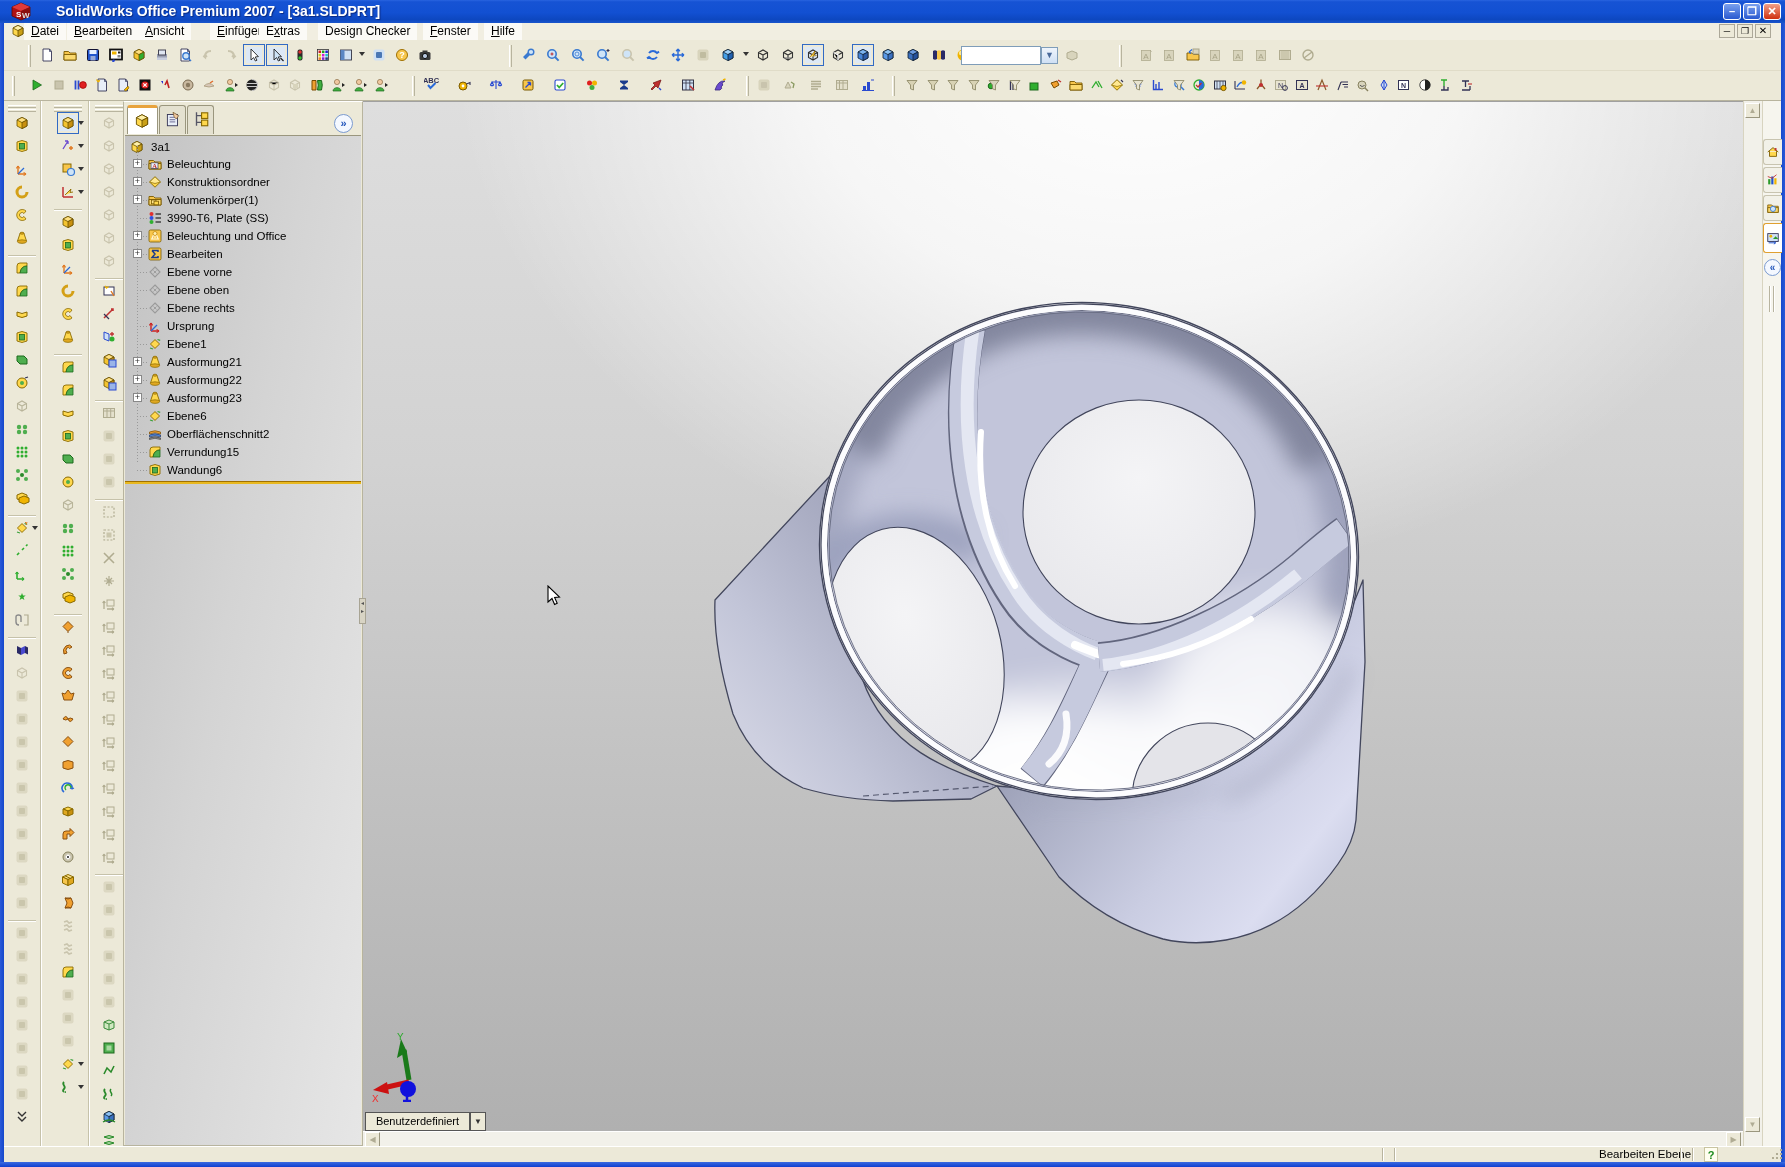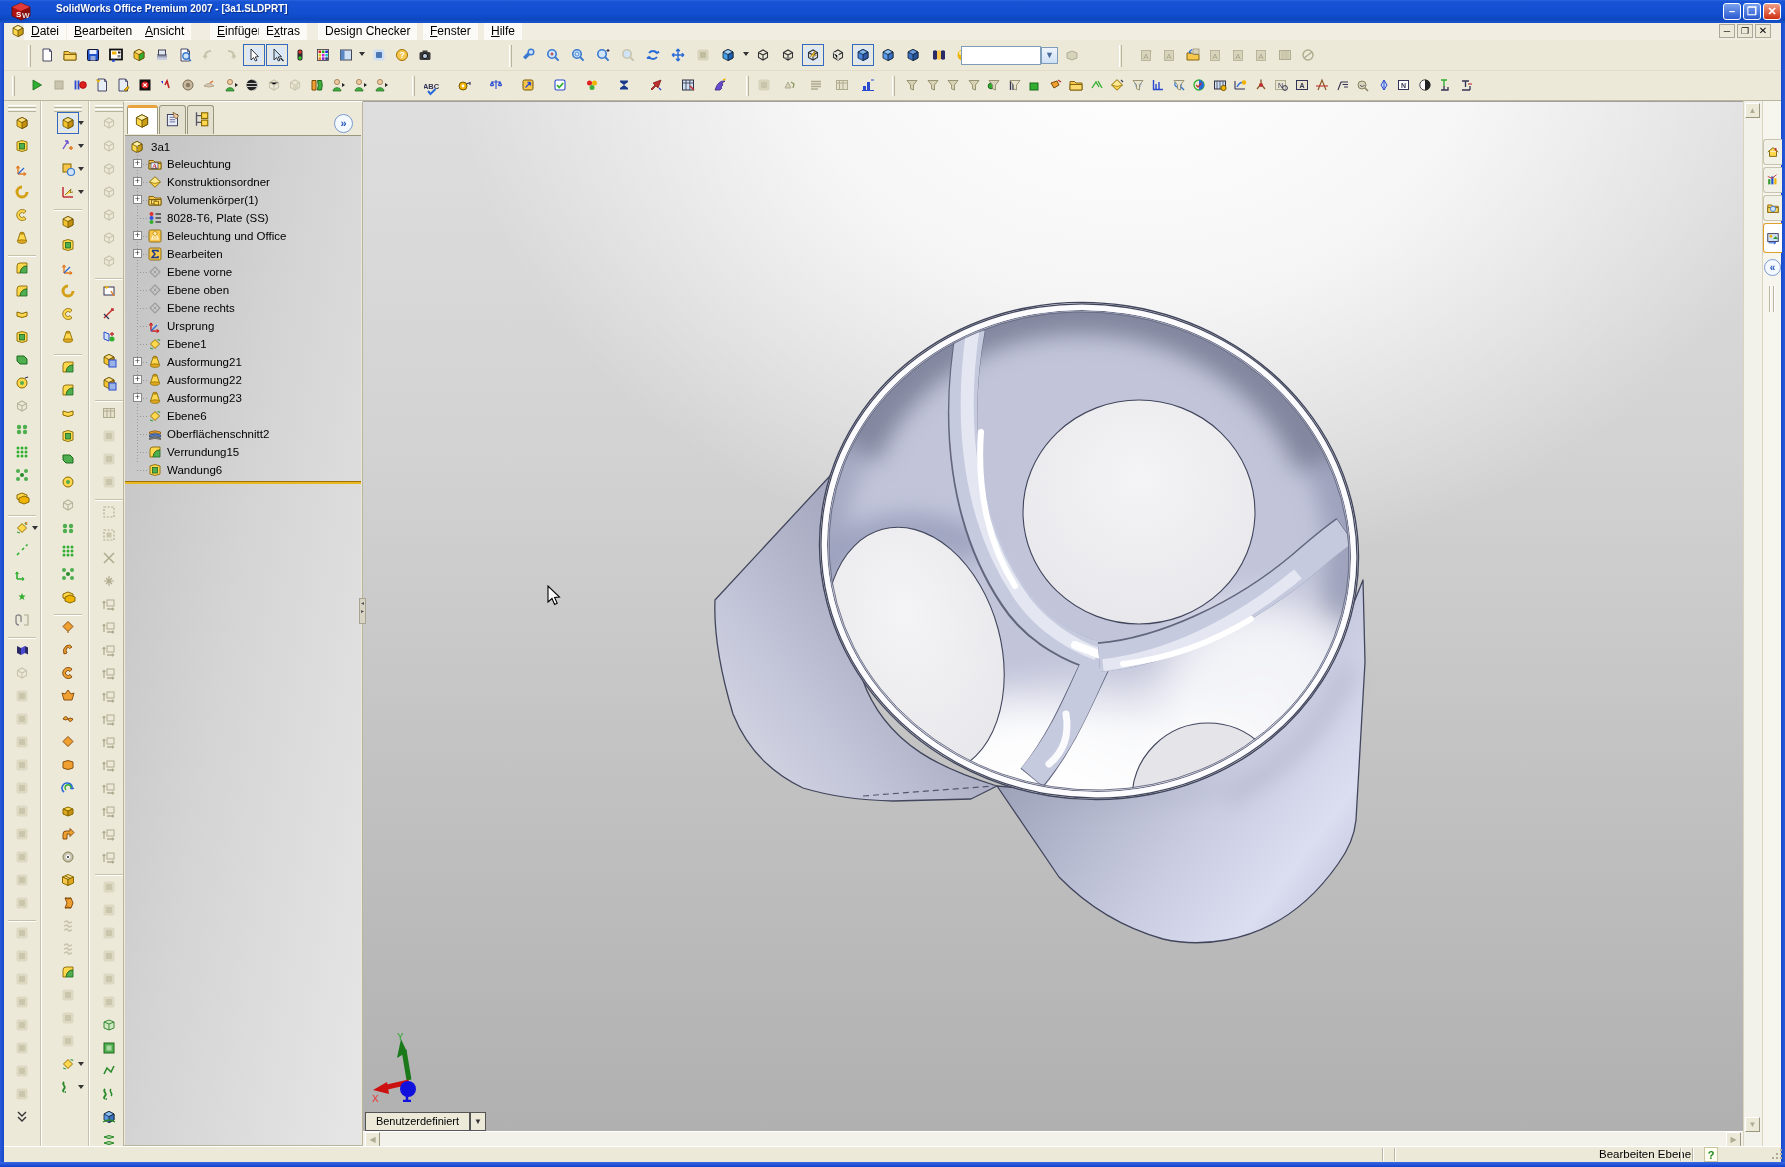--- a/index.html
+++ b/index.html
@@ -1,19 +1,19 @@
 <!DOCTYPE html>
 <html><head><meta charset="utf-8"><style>
 *{margin:0;padding:0;box-sizing:border-box}
 html,body{width:1785px;height:1167px;overflow:hidden;font-family:"Liberation Sans",sans-serif}
 #win{position:absolute;inset:0;background:#ece9d8}
 .abs{position:absolute}
 #titlebar{position:absolute;left:0;top:0;width:1785px;height:23px;
  background:linear-gradient(#2964e0 0%,#1653d4 8%,#1250d2 55%,#0d47c0 85%,#1a55cc 100%);}
-#titlebar .ttext{position:absolute;left:56px;top:3px;color:#fff;font-weight:bold;font-size:10px;letter-spacing:0px;text-shadow:1px 1px 1px #0a2a80}
+#titlebar .ttext{position:absolute;left:56px;top:3px;color:#fff;font-weight:bold;font-size:14px;letter-spacing:0px;text-shadow:1px 1px 1px #0a2a80}
 #swlogo{position:absolute;left:10px;top:1px;width:22px;height:20px}
 .wbtn{position:absolute;top:3px;width:18px;height:17px;border-radius:3px;border:1px solid #fff;
  color:#fff;font-size:11px;line-height:15px;text-align:center;font-weight:bold}
 #menubar{position:absolute;left:4px;top:23px;width:1777px;height:17px;background:#f1eee1}
 .mitem{position:absolute;top:0;height:17px;background:#fbfaf6;color:#000;font-size:12px;line-height:16px;padding:0 7px}
 #tb1{position:absolute;left:4px;top:40px;width:1777px;height:31px;background:#ece9d8;border-bottom:1px solid #e0dcc8}
 #tb2{position:absolute;left:4px;top:71px;width:1777px;height:30px;background:#ece9d8;border-bottom:1px solid #b8b49e}
 .tbtn{position:absolute;width:16px;height:16px}
 .tbtn.box{outline:1px solid #316ac5;background:#dce8f6;outline-offset:2px}
 .ddarrow{position:absolute;width:0;height:0;border-left:3.5px solid transparent;border-right:3.5px solid transparent;border-top:4px solid #333}
@@ -351,21 +351,21 @@
           <circle cx="7" cy="5" r="2.6" fill="#f0c8a0" stroke="#7a5a30" stroke-width="0.6"></circle>
           <path d="M3 14 C3 9.5 11 9.5 11 14 Z" fill="#3fae3f" stroke="#1c6a1c" stroke-width="0.7"></path>
           <path d="M12 6 L15 8 L12 10 Z" fill="#222"></path>
         </svg></span>
       <span class="tbtn" style="left:369.0px;top:6px"><svg width="16" height="16" viewBox="0 0 16 16">
           <circle cx="7" cy="5" r="2.6" fill="#f0c8a0" stroke="#7a5a30" stroke-width="0.6"></circle>
           <path d="M3 14 C3 9.5 11 9.5 11 14 Z" fill="#3fae3f" stroke="#1c6a1c" stroke-width="0.7"></path>
           <path d="M12 6 L15 8 L12 10 Z" fill="#222"></path>
         </svg></span>
       <span class="tgrip" style="left:408px;top:5px;height:20px"></span>
-      <span class="tbtn" style="left:420px;top:10px"><svg width="16" height="16" viewBox="0 0 16 16">
+      <span class="tbtn" style="left:420px;top:4px"><svg width="16" height="16" viewBox="0 0 16 16">
           <text x="7" y="8" font-size="7.5" font-weight="bold" fill="#335" text-anchor="middle" font-family="Liberation Sans">ABC</text>
           <path d="M4 10 l2.5 3 l5 -5" stroke="#2a6ad8" stroke-width="2" fill="none"></path>
         </svg></span>
       <span class="tbtn" style="left:452px;top:6px"><svg width="16" height="16" viewBox="0 0 16 16">
           <circle cx="7" cy="9" r="4" fill="#f0b400" stroke="#7a5a00"></circle>
           <circle cx="7" cy="9" r="1.4" fill="#fff"></circle>
           <path d="M10.5 7 L14 5.5 L14 8" fill="none" stroke="#335" stroke-width="1.1"></path>
         </svg></span>
       <span class="tbtn" style="left:484px;top:6px"><svg width="16" height="16" viewBox="0 0 16 16">
           <path d="M8 3 L8 12 M4 5 L12 5 M4 5 l-1.5 3 a2.2 2.2 0 0 0 3 0 Z M12 5 l-1.5 3 a2.2 2.2 0 0 0 3 0 Z" stroke="#2a4ad0" stroke-width="1.1" fill="#cfe0f4"></path>
@@ -1157,21 +1157,21 @@
           <span style="position:absolute;left:42px">Volumenkörper(1)</span>
         </div>
         <div class="titem" style="top:73px;width:236px">
           <span class="abs" style="left:12px;top:9px;width:10px;height:1px;background-image:linear-gradient(90deg,#999 1px,transparent 1px);background-size:3px 1px"></span>
           <span class="tico" style="left:22px"><svg width="16" height="16" viewBox="0 0 16 16">
               <circle cx="4.5" cy="4" r="2" fill="#e03030"></circle>
               <circle cx="4.5" cy="8" r="2" fill="#3050e0"></circle>
               <circle cx="4.5" cy="12" r="2" fill="#30b030"></circle>
               <path d="M8.5 4 L14 4 M8.5 8 L14 8 M8.5 12 L14 12" stroke="#444" stroke-width="1.6"></path>
             </svg></span>
-          <span style="position:absolute;left:42px">8028-T6, Plate (SS)</span>
+          <span style="position:absolute;left:42px">3990-T6, Plate (SS)</span>
         </div>
         <div class="titem" style="top:91px;width:236px">
           <span class="abs" style="left:12px;top:9px;width:10px;height:1px;background-image:linear-gradient(90deg,#999 1px,transparent 1px);background-size:3px 1px"></span>
           <span class="plus">+</span>
           <span class="tico" style="left:22px"><svg width="16" height="16" viewBox="0 0 16 16">
               <rect x="2" y="2" width="12" height="12" rx="1.5" fill="#f7c64c" stroke="#7a5a00" stroke-width="0.8"></rect>
               <path d="M4 11 L12 11 M8 10 L8 6 M5 10.5 L6.5 7 M11 10.5 L9.5 7" stroke="#fff8e0" stroke-width="1.1"></path>
               <circle cx="8" cy="5.5" r="2" fill="#fff0b0" stroke="#c08000" stroke-width="0.7"></circle>
             </svg></span>
           <span style="position:absolute;left:42px">Beleuchtung und Office</span>

